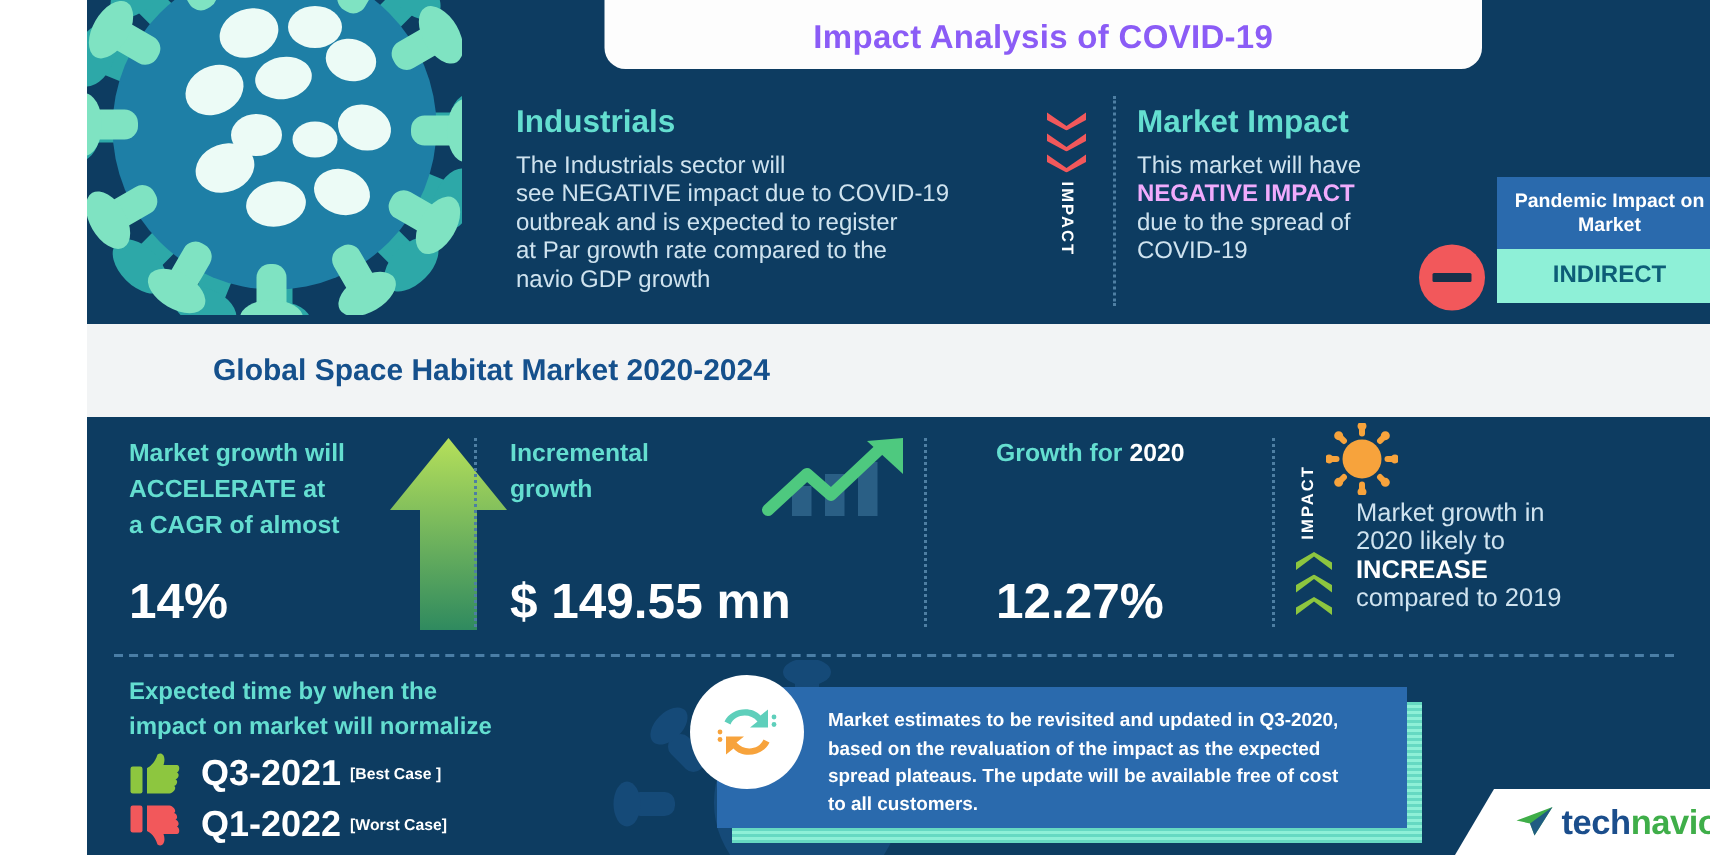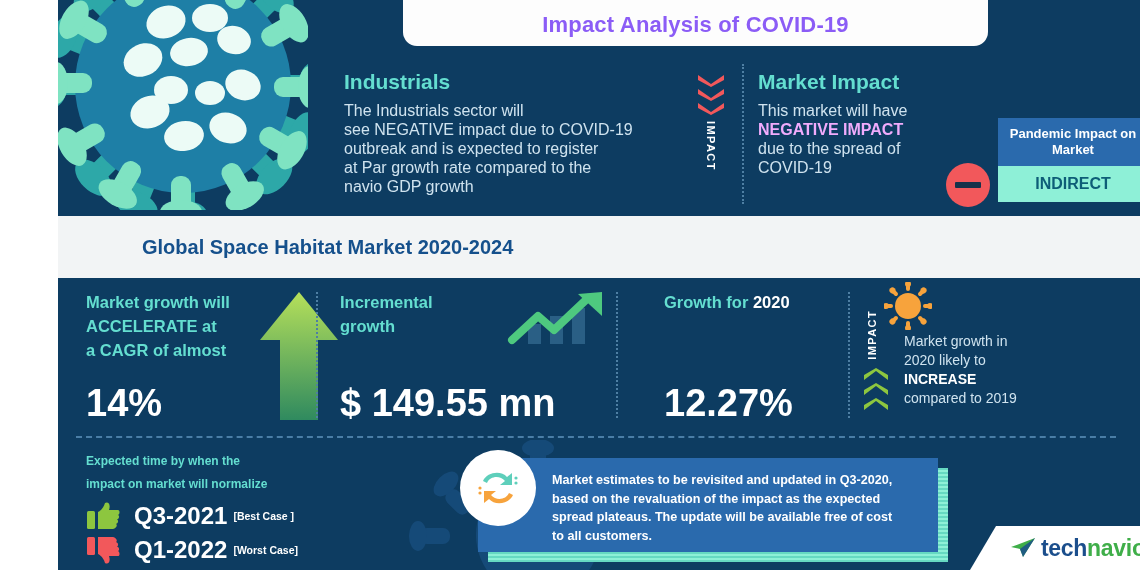--- a/index.html
+++ b/index.html
@@ -124,21 +124,21 @@
   .stats {
     position: absolute; left: 0; top: 278px; width: 1082px; height: 156px;
     z-index: 4;
   }
   .stat { position: absolute; top: 12px; }
   .stat .lbl {
     color: #64ded0; font-size: 16.5px; font-weight: bold; line-height: 24px;
   }
   .stat .lbl .white { color: #ffffff; }
   .stat .val {
-    color: #ffffff; font-size: 38px; font-weight: bold;
+    color: #ffffff; font-size: 33px; font-weight: bold;
     position: absolute; top: 92px; left: 0; white-space: nowrap;
   }
   #stat-cagr { left: 28px; width: 200px; }
   #stat-inc  { left: 282px; width: 210px; }
   #stat-2020 { left: 586px; width: 230px; margin-left: 20px; }
   .dash-v {
     position: absolute; top: 14px; height: 126px;
     border-left: 2px dotted #4e7fa3;
     z-index: 4;
   }
@@ -153,35 +153,35 @@
     writing-mode: vertical-rl; transform: rotate(180deg);
     color: #ffffff; font-size: 11px; font-weight: bold; letter-spacing: 1.4px;
   }
   .impact-col .vchev {
     position: absolute; left: -4px; top: 88px;
     display: flex; flex-direction: column; gap: 1px;
   }
   .impact-col .vicon { position: absolute; left: 18px; top: 2px; }
   .impact-col .itext {
     position: absolute; left: 38px; top: 52px; width: 200px;
-    color: #cfe3ef; font-size: 14px; line-height: 19px;
+    color: #cfe3ef; font-size: 17px; line-height: 19px;
   }
   .impact-col .itext b { color: #ffffff; }
   
   .hrule {
     position: absolute; left: 18px; top: 436px; width: 1040px;
     border-top: 2px dashed #4a7ea6;
     z-index: 4;
   }
   
   .normalize {
     position: absolute; left: 28px; top: 450px; width: 330px; z-index: 4;
   }
   .normalize .nl {
-    color: #64ded0; font-size: 12px; font-weight: bold; line-height: 23px;
+    color: #64ded0; font-size: 16px; font-weight: bold; line-height: 23px;
   }
   .nrow { display: flex; align-items: center; margin-top: 6px; }
   .nrow .q {
     color: #ffffff; font-size: 24px; font-weight: bold; margin-left: 14px;
   }
   .nrow .case {
     color: #ffffff; font-size: 10.5px; font-weight: bold; margin-left: 6px;
   }
   
   .note-shadow {

